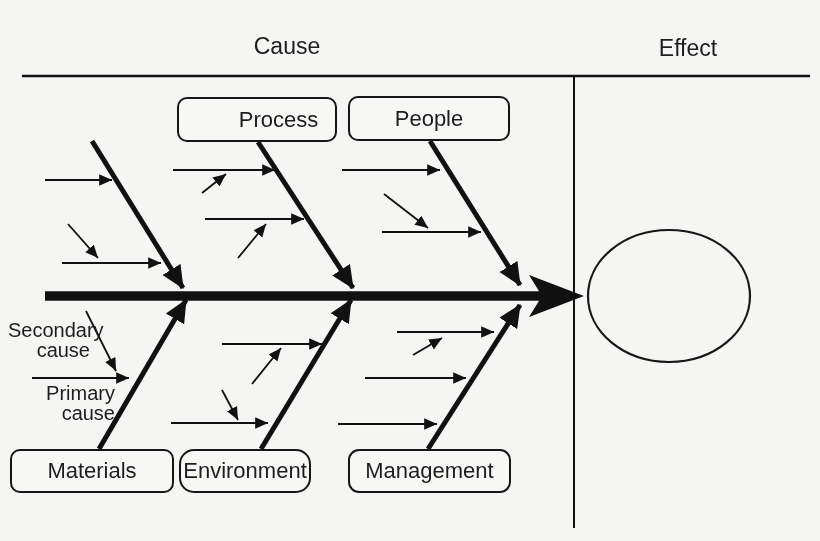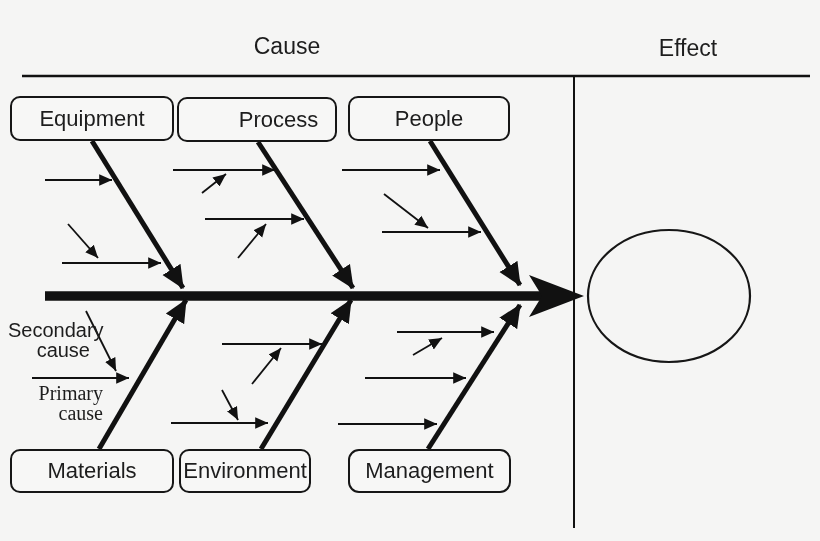--- a/index.html
+++ b/index.html
@@ -32,39 +32,39 @@
     display: flex;
     align-items: center;
     justify-content: center;
     font-size: 22px;
     color: #1d1d1d;
   }
   .box-equipment   { left: 10px;  top: 96px;  width: 164px; height: 45px; }
   .box-process     { left: 177px; top: 97px;  width: 160px; height: 45px; padding-left: 43px; }
   .box-people      { left: 348px; top: 96px;  width: 162px; height: 45px; }
   .box-materials   { left: 10px;  top: 449px; width: 164px; height: 44px; }
-  .box-environment { left: 179px; top: 449px; width: 132px; height: 44px; }
+  .box-environment { left: 179px; top: 449px; width: 132px; height: 44px; border-radius: 15px; }
   .box-management  { left: 348px; top: 449px; width: 163px; height: 44px; border-radius: 11px; }
   .problem-label {
     position: absolute;
     left: 589px; top: 283px; width: 160px;
     text-align: center;
     font-size: 23px;
     color: #1d1d1d;
   }
   .note {
     position: absolute;
     font-size: 20px;
     line-height: 20px;
     text-align: right;
     white-space: pre-line;
     color: #1d1d1d;
   }
   .note-secondary { left: 8px; top: 320px; width: 82px; }
-  .note-primary   { left: 12px; top: 383px; width: 91px; font-family: Liberation Serif, serif; }
+  .note-primary   { left: 24px; top: 383px; width: 91px; }
 </style>
 </head>
 <body>
 
 <div class="stage">
 
   <svg class="layer" width="820" height="541" viewBox="0 0 820 541">
     <defs>
       <marker id="mh-thin" viewBox="0 0 10 10" refX="9.5" refY="5" markerWidth="7.5" markerHeight="7.5" orient="auto">
         <path d="M0,0.8 L9.6,5 L0,9.2 z" fill="#111"></path>
@@ -125,23 +125,20 @@
       <line x1="365" y1="378" x2="466" y2="378" stroke="#111" stroke-width="1.8" marker-end="url(#mh-thin)"></line>
       <line x1="338" y1="424" x2="437" y2="424" stroke="#111" stroke-width="1.8" marker-end="url(#mh-thin)"></line>
     </g>
 
     <ellipse cx="669" cy="296" rx="81" ry="66" fill="#f5f5f4" stroke="#161616" stroke-width="2.2"></ellipse>
   </svg>
 
   <div class="hdr hdr-cause">Cause</div>
   <div class="hdr hdr-effect">Effect</div>
 
-  <div class="cat-box box-equipment">
-    <span>Equipment</span>
-  </div>
   <div class="cat-box box-process">
     <span>Process</span>
   </div>
   <div class="cat-box box-people">
     <span>People</span>
   </div>
 
   <div class="cat-box box-materials">
     <span>Materials</span>
   </div>

